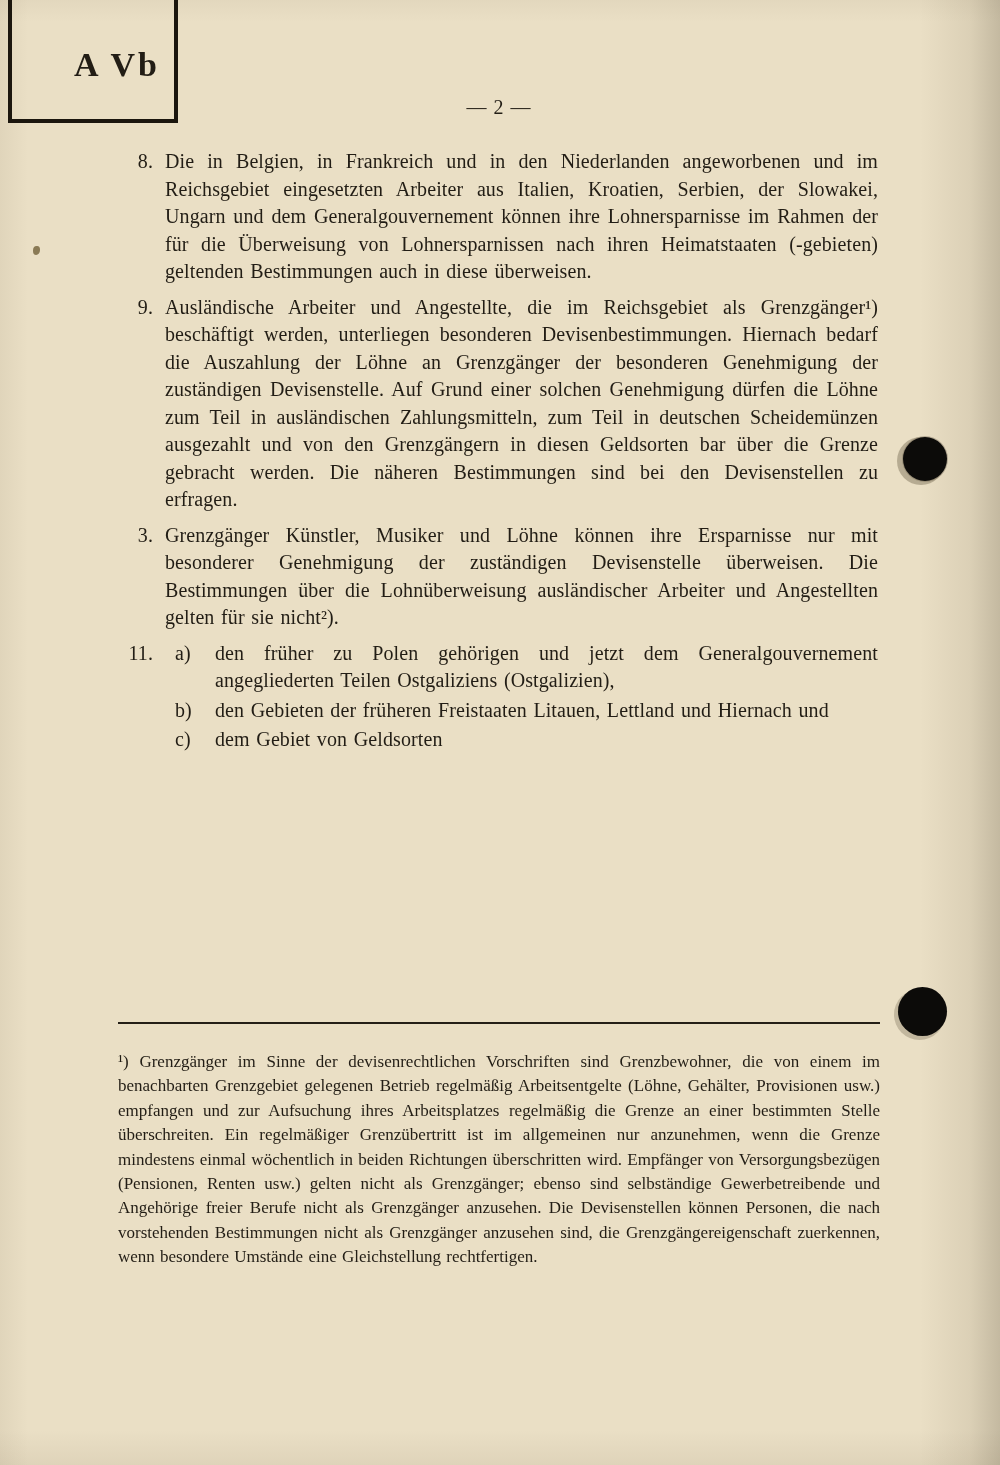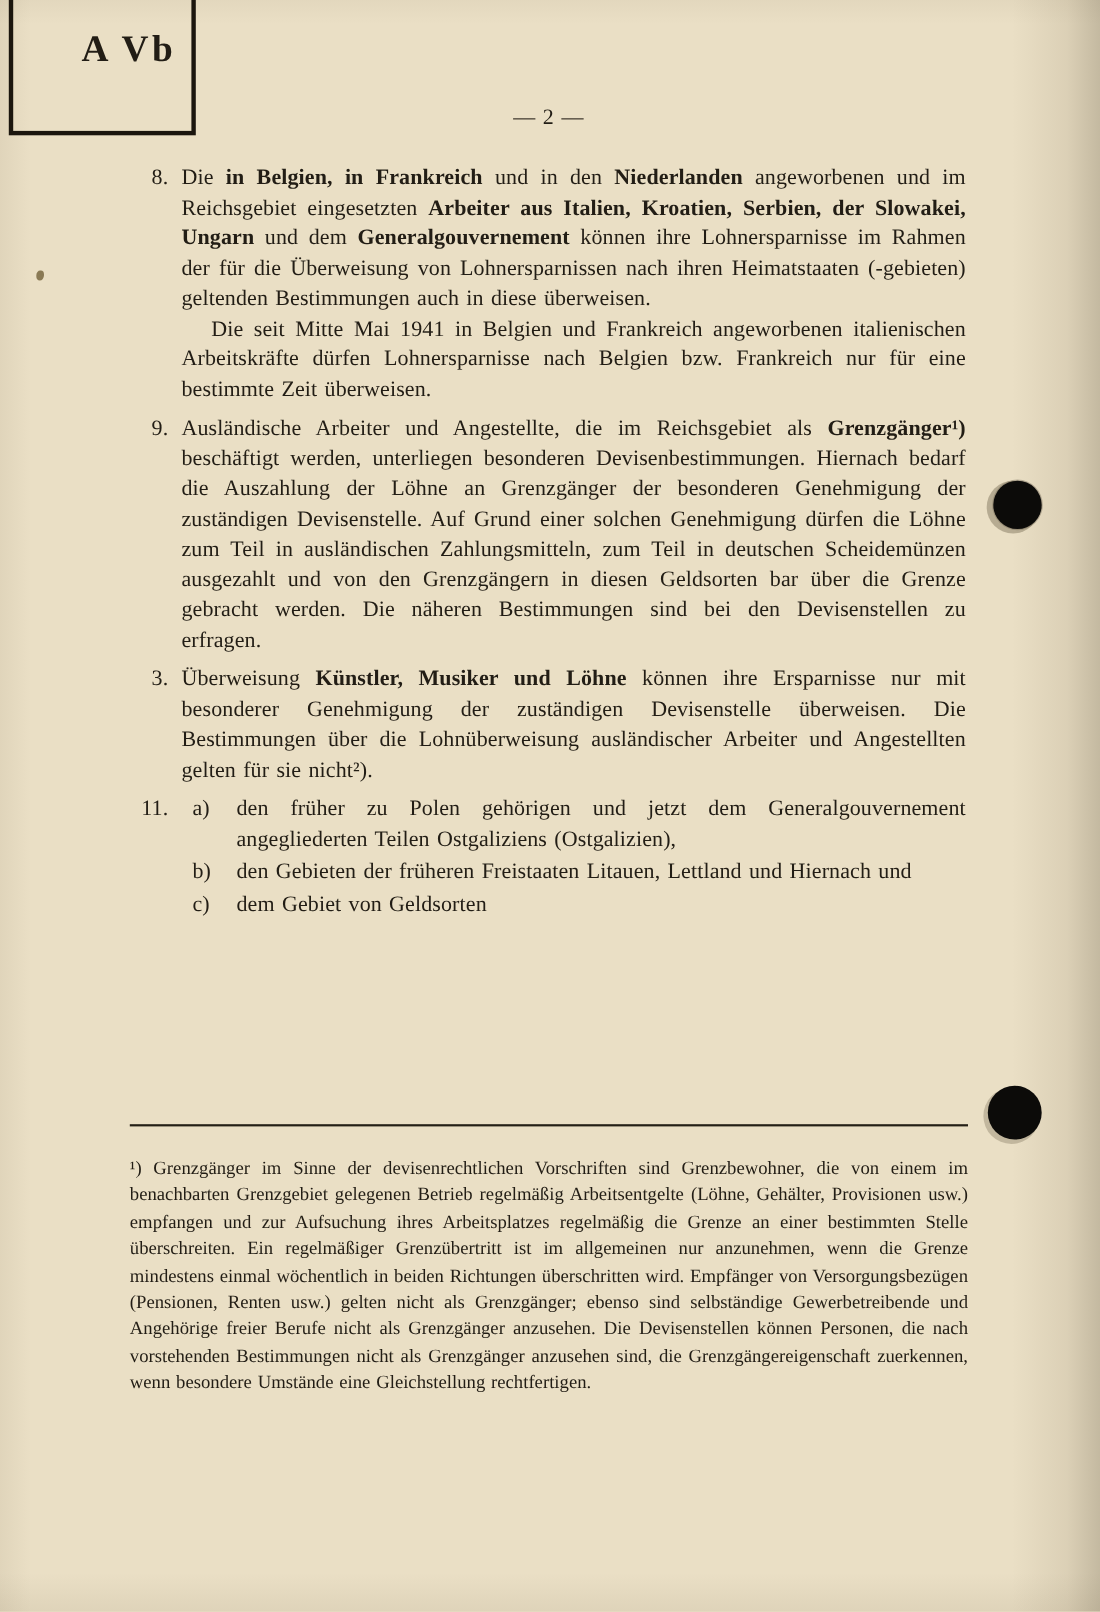--- a/index.html
+++ b/index.html
@@ -16,21 +16,21 @@
     background:
       linear-gradient(90deg, rgba(90,75,50,0.07) 0px, rgba(0,0,0,0) 28px, rgba(0,0,0,0) 920px, rgba(90,75,50,0.10) 970px, rgba(60,50,30,0.22) 1000px),
       linear-gradient(180deg, rgba(90,75,50,0.05) 0px, rgba(0,0,0,0) 22px, rgba(0,0,0,0) 1430px, rgba(90,75,50,0.08) 1465px);
   }
   
   .corner-box {
     position:absolute; left:8px; top:-10px; width:170px; height:133px;
     border:4px solid #1b160e; background:transparent;
   }
   .corner-label {
-    position:absolute; left:62px; top:32px;
+    position:absolute; left:62px; top:52px;
     font-size:34px; font-weight:bold; letter-spacing:3px; white-space:nowrap;
   }
   
   .page-number {
     position:absolute; top:96px; left:120px; width:758px;
     text-align:center; font-size:20px; letter-spacing:1px;
   }
   
   .main-text {
     position:absolute; left:165px; top:148px; width:713px;
@@ -39,21 +39,21 @@
     text-align:justify;
     hyphens:auto; -webkit-hyphens:auto;
   }
   .item { position:relative; margin-bottom:8px; }
   .item-number {
     position:absolute; left:-58px; top:0; width:46px;
     text-align:right; white-space:nowrap;
   }
   .para { text-align:justify; }
   .para.indent { text-indent:27px; }
-  .b { font-weight:bold; }
+  .b { font-weight:normal; }
   .subitem { position:relative; padding-left:50px; margin-top:2px; }
   .subitem-marker { position:absolute; left:10px; top:0; }
   .subitem-text { text-align:justify; }
   
   .footnote-rule {
     position:absolute; left:118px; top:1022px; width:762px;
     border-top:2px solid #241f16;
   }
   .footnotes {
     position:absolute; left:118px; top:1032px; width:762px;
@@ -85,29 +85,28 @@
 <div class="corner-box">
   <span class="corner-label">A Vb</span>
 </div>
 
 <div class="page-number">— 2 —</div>
 
 <div class="main-text">
     <div class="item">
       <div class="item-number">8.</div>
       <p class="para"><span>Die </span><span class="b">in Belgien, in Frankreich</span><span> und in den </span><span class="b">Niederlanden</span><span> angeworbenen und im Reichsgebiet eingesetzten </span><span class="b">Arbeiter aus Italien, Kroatien, Serbien, der Slowakei, Ungarn</span><span> und dem </span><span class="b">Generalgouvernement</span><span> können ihre Lohnersparnisse im Rahmen der für die Überweisung von Lohnersparnissen nach ihren Heimatstaaten (-gebieten) geltenden Bestimmungen auch in diese überweisen.</span></p>
-      <p class="para indent"><span>Die seit Mitte Mai 1941 in Belgien und Frankreich angeworbenen italienischen Arbeitskräfte dürfen Lohnersparnisse nach Belgien bzw. Frankreich nur für eine bestimmte Zeit überweisen.</span></p>
     </div>
     <div class="item">
       <div class="item-number">9.</div>
       <p class="para"><span>Ausländische Arbeiter und Angestellte, die im Reichsgebiet als </span><span class="b">Grenzgänger¹)</span><span> beschäftigt werden, unterliegen besonderen Devisenbestimmungen. Hiernach bedarf die Auszahlung der Löhne an Grenzgänger der besonderen Genehmigung der zuständigen Devisenstelle. Auf Grund einer solchen Genehmigung dürfen die Löhne zum Teil in ausländischen Zahlungsmitteln, zum Teil in deutschen Scheidemünzen ausgezahlt und von den Grenzgängern in diesen Geldsorten bar über die Grenze gebracht werden. Die näheren Bestimmungen sind bei den Devisenstellen zu erfragen.</span></p>
     </div>
     <div class="item">
       <div class="item-number">3.</div>
-      <p class="para"><span>Überweisung </span><span class="b">Künstler, Musiker und Löhne</span><span> können ihre Ersparnisse nur mit besonderer Genehmigung der zuständigen Devisenstelle überweisen. Die Bestimmungen über die Lohnüberweisung ausländischer Arbeiter und Angestellten gelten für sie nicht²).</span></p>
+      <p class="para"><span>Grenzgänger </span><span class="b">Künstler, Musiker und Löhne</span><span> können ihre Ersparnisse nur mit besonderer Genehmigung der zuständigen Devisenstelle überweisen. Die Bestimmungen über die Lohnüberweisung ausländischer Arbeiter und Angestellten gelten für sie nicht²).</span></p>
     </div>
     <div class="item">
       <div class="item-number">11.</div>
       <div class="subitem">
         <span class="subitem-marker">a)</span>
         <div class="subitem-text"><span>den früher zu Polen gehörigen und jetzt dem Generalgouvernement angegliederten Teilen Ostgaliziens (Ostgalizien),</span></div>
       </div>
       <div class="subitem">
         <span class="subitem-marker">b)</span>
         <div class="subitem-text"><span>den Gebieten der früheren Freistaaten Litauen, Lettland und Hiernach und</span></div>

